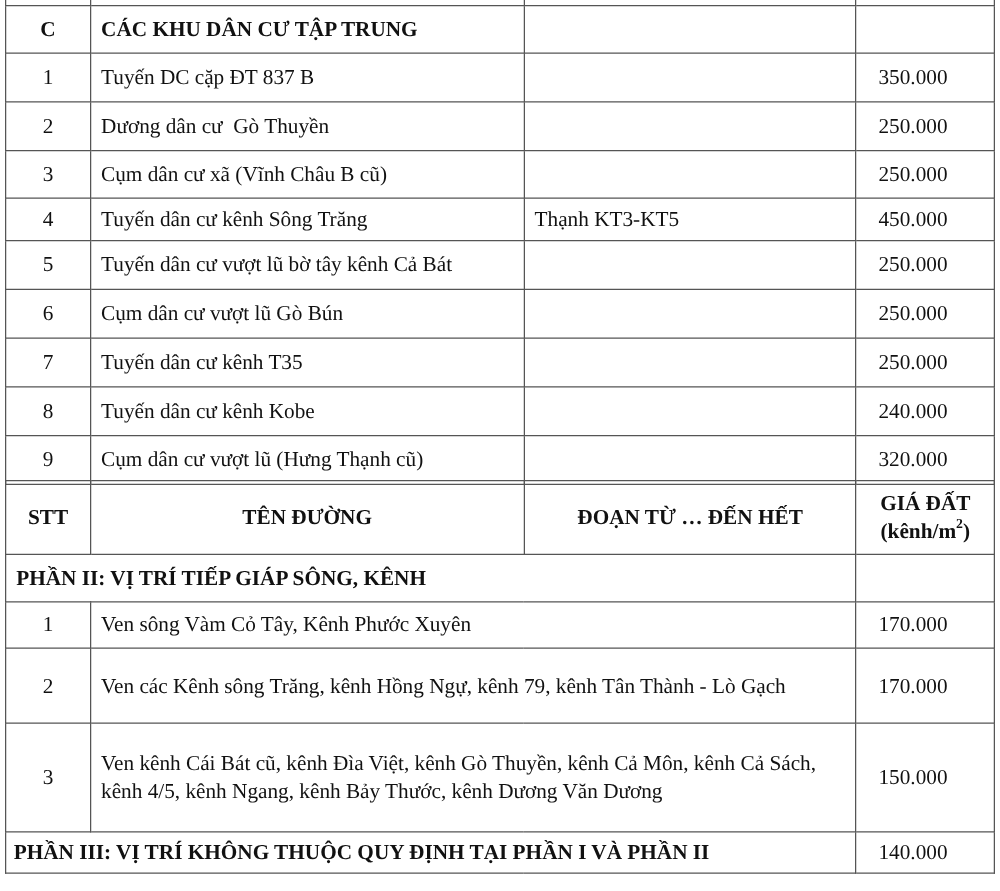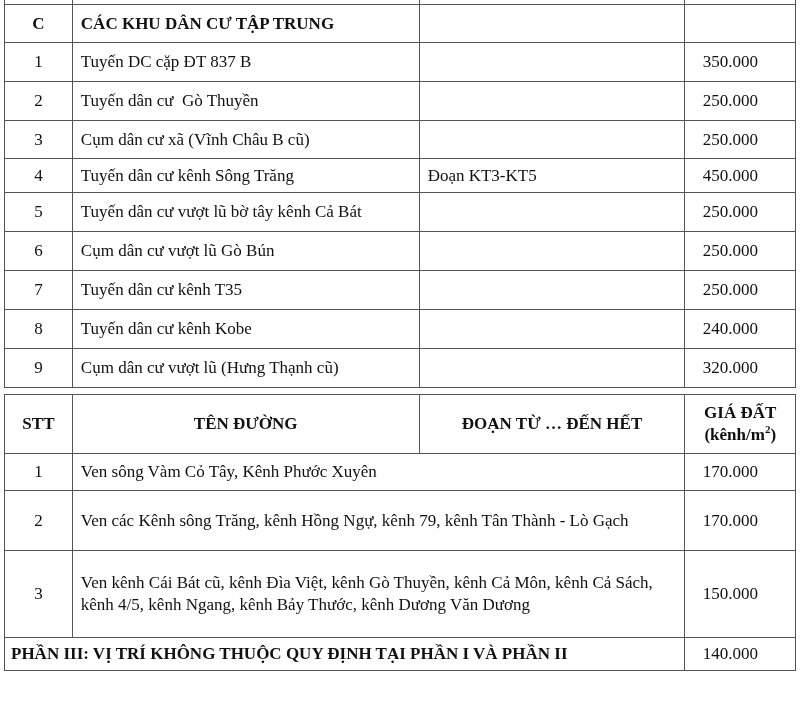--- a/index.html
+++ b/index.html
@@ -6,21 +6,21 @@
   body { width: 800px; height: 713px; position: relative; overflow: hidden;
          font-family: "Liberation Serif", "DejaVu Serif", serif; color: #111; }
   table { position: absolute; left: 4px; border-collapse: collapse; table-layout: fixed; width: 792px; }
   td, th { border: 1.3px solid #555; font-size: 17px; padding: 0 8px; vertical-align: middle; line-height: 22px; }
   .c-stt { width: 62px; text-align: center; }
   .c-name { width: 317px; }
   .c-seg { width: 243px; }
   .c-price { width: 101px; text-align: right; padding-right: 37px; }
   .bold { font-weight: bold; }
   #t1 { top: -6px; }
-  #t2 { top: 394px; }
+  #t2 { top: 384px; }
   .hdr th { font-weight: bold; text-align: center; font-size: 17px; line-height: 22px; }
   sup { font-size: 11px; vertical-align: top; line-height: 10px; }
 </style>
 </head>
 <body>
 
 <table id="t1">
   <colgroup>
       <col class="c-stt">
       <col class="c-name">
@@ -41,34 +41,34 @@
     <td class="c-price"></td>
   </tr>
   <tr style="height:39px">
     <td class="c-stt">1</td>
     <td>Tuyến DC cặp ĐT 837 B</td>
     <td></td>
     <td class="c-price">350.000</td>
   </tr>
   <tr style="height:39px">
     <td class="c-stt">2</td>
-    <td style="white-space:pre">Tuyến dân cư  Gò Thuyền</td>
+    <td style="white-space:pre">Dương dân cư  Gò Thuyền</td>
     <td></td>
     <td class="c-price">250.000</td>
   </tr>
   <tr style="height:38px">
     <td class="c-stt">3</td>
     <td>Cụm dân cư xã (Vĩnh Châu B cũ)</td>
     <td></td>
     <td class="c-price">250.000</td>
   </tr>
   <tr style="height:34px">
     <td class="c-stt">4</td>
     <td>Tuyến dân cư kênh Sông Trăng</td>
-    <td>Đoạn KT3-KT5</td>
+    <td>Thạnh KT3-KT5</td>
     <td class="c-price">450.000</td>
   </tr>
   <tr style="height:39px">
     <td class="c-stt">5</td>
     <td style="white-space:nowrap">Tuyến dân cư vượt lũ bờ tây kênh Cả Bát</td>
     <td></td>
     <td class="c-price">250.000</td>
   </tr>
   <tr style="height:39px">
     <td class="c-stt">6</td>
@@ -107,20 +107,24 @@
   <tbody>
       <tr class="hdr" style="height:59px">
     <th class="c-stt">STT</th>
     <th>TÊN ĐƯỜNG</th>
     <th>ĐOẠN TỪ … ĐẾN HẾT</th>
     <th style="padding:0 4px;">
       <div>GIÁ ĐẤT</div>
       <div><span>(kênh/m</span><sup>2</sup><span>)</span></div>
     </th>
   </tr>
+  <tr style="height:38px">
+    <td colspan="3" class="bold">PHẦN II: VỊ TRÍ TIẾP GIÁP SÔNG, KÊNH</td>
+    <td class="c-price"></td>
+  </tr>
   <tr style="height:37px">
     <td class="c-stt">1</td>
     <td colspan="2">Ven sông Vàm Cỏ Tây, Kênh Phước Xuyên</td>
     <td class="c-price">170.000</td>
   </tr>
   <tr style="height:60px">
     <td class="c-stt">2</td>
     <td colspan="2" style="padding-right:20px;">Ven các Kênh sông Trăng, kênh Hồng Ngự, kênh 79, kênh Tân Thành - Lò Gạch</td>
     <td class="c-price">170.000</td>
   </tr>

